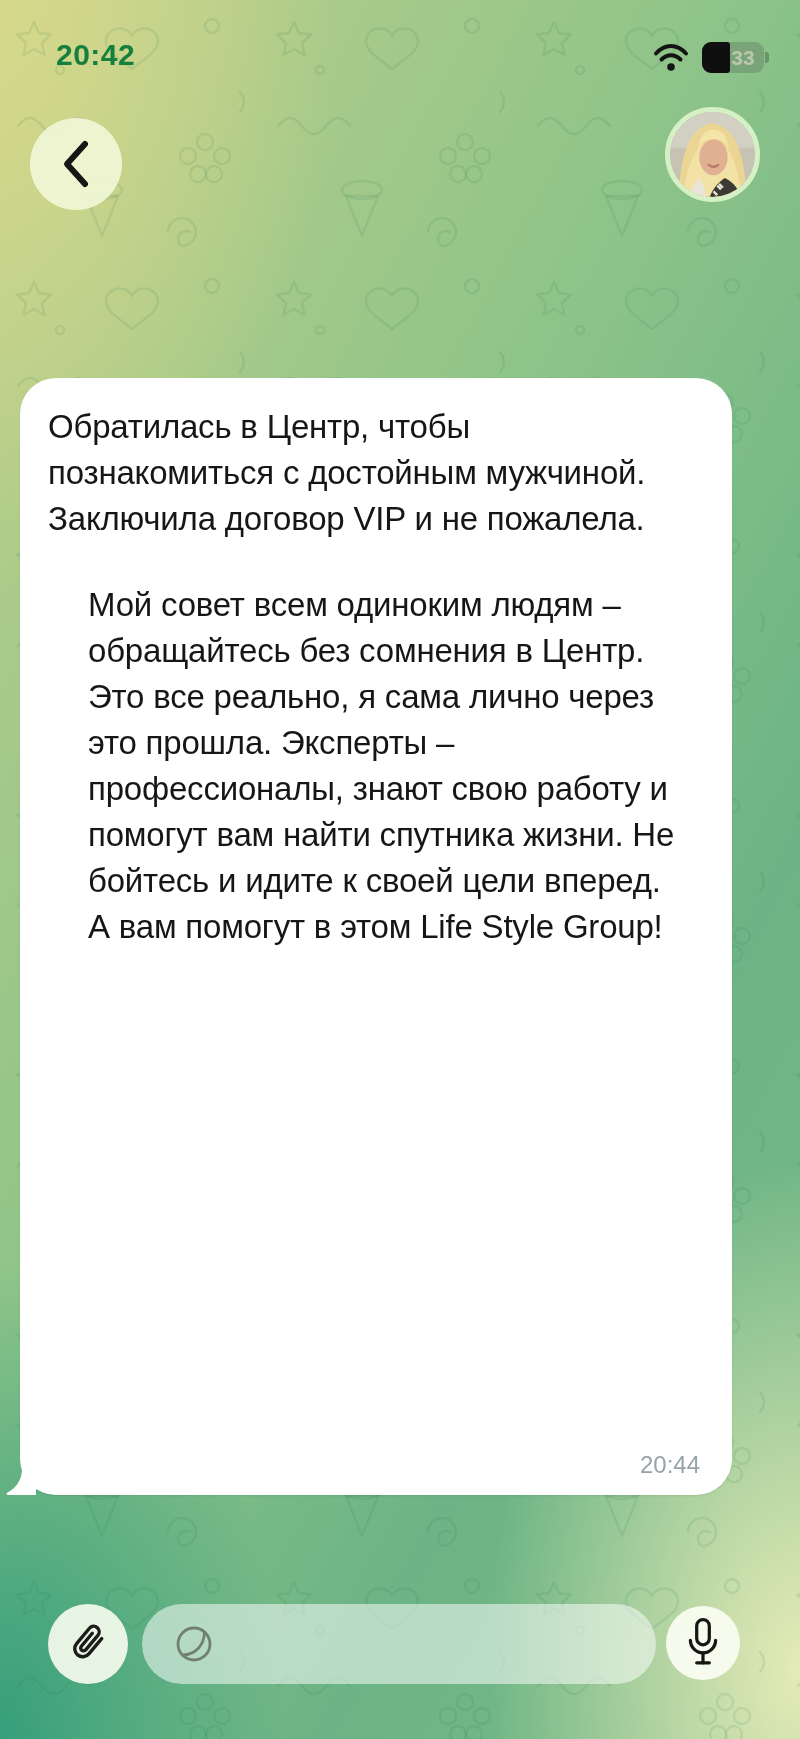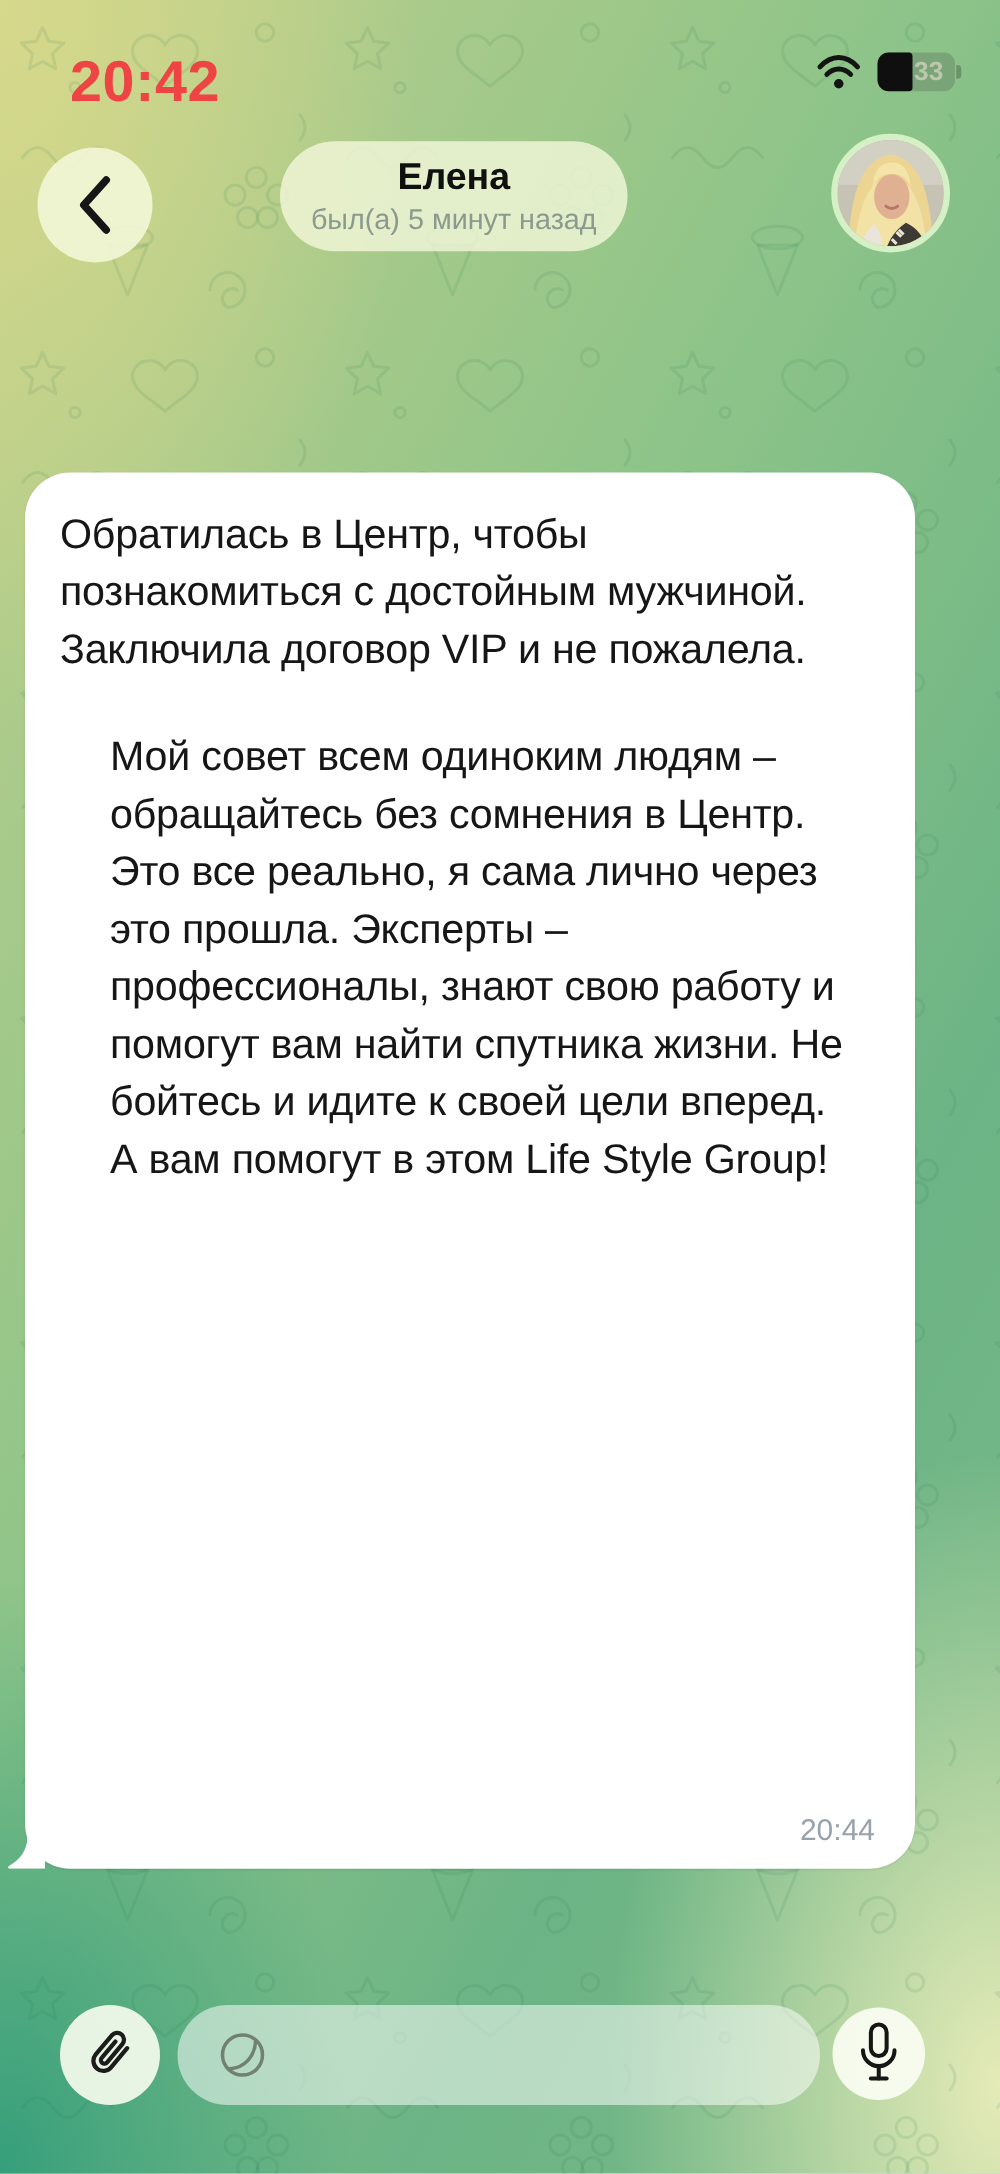--- a/index.html
+++ b/index.html
@@ -13,21 +13,21 @@
     background:
       radial-gradient(60% 45% at 100% 96%, rgba(235,238,186,0.95) 0%, rgba(235,238,186,0) 65%),
       radial-gradient(55% 42% at 0% 100%, rgba(47,156,122,0.92) 0%, rgba(47,156,122,0) 65%),
       radial-gradient(62% 50% at 0% 0%, rgba(215,217,139,0.95) 0%, rgba(215,217,139,0) 68%),
       linear-gradient(118deg, #c1d08b 0%, #8ec489 42%, #6cb485 72%, #79b988 100%);
   }
   .doodles{position:absolute;inset:0;z-index:0;pointer-events:none;}
   .layer{position:absolute;inset:0;z-index:1;}
 
   
-  .status-time{position:absolute;left:56px;top:38px;font-size:46px;font-weight:700;color:#ef4444;letter-spacing:0.5px;}
+  .status-time{position:absolute;left:56px;top:38px;font-size:30px;font-weight:700;color:#15803d;letter-spacing:0.5px;}
   .status-right{position:absolute;right:36px;top:42px;display:flex;align-items:center;gap:12px;}
   .battery{position:relative;width:62px;height:31px;border-radius:9px;background:rgba(95,115,95,0.38);}
   .battery-fill{position:absolute;left:0;top:0;bottom:0;width:45%;background:#0f0f0f;border-radius:9px 3px 3px 9px;}
   .battery-num{position:absolute;right:4px;top:0;height:44px;line-height:31px;width:55%;text-align:center;
     font-size:21px;font-weight:700;color:#bcc7ae;}
   .battery-nub{position:absolute;right:-5px;top:10px;width:4px;height:11px;background:rgba(70,90,70,0.45);border-radius:0 3px 3px 0;}
 
   
   .back-btn{position:absolute;left:30px;top:118px;width:92px;height:92px;border-radius:50%;
     background:rgba(244,248,218,0.88);display:flex;align-items:center;justify-content:center;cursor:pointer;}
@@ -106,24 +106,20 @@
       <div class="battery-nub"></div>
     </div>
   </div>
 
   <div class="back-btn">
     <svg width="34" height="52" viewBox="0 0 34 52">
       <polyline points="26,6 8,26 26,46" fill="none" stroke="#161616" stroke-width="6" stroke-linecap="round" stroke-linejoin="round"></polyline>
     </svg>
   </div>
 
-  <div class="title-pill">
-    <div class="name">Елена</div>
-    <div class="sub">был(а) 5 минут назад</div>
-  </div>
 
   <div class="avatar">
     <svg viewBox="0 0 90 90">
       <defs>
           <clipPath id="avclip">
             <circle cx="45" cy="45" r="45"></circle>
           </clipPath>
         </defs>
       <g clip-path="url(#avclip)">
         <rect width="90" height="90" fill="#c6c2b4"></rect>

